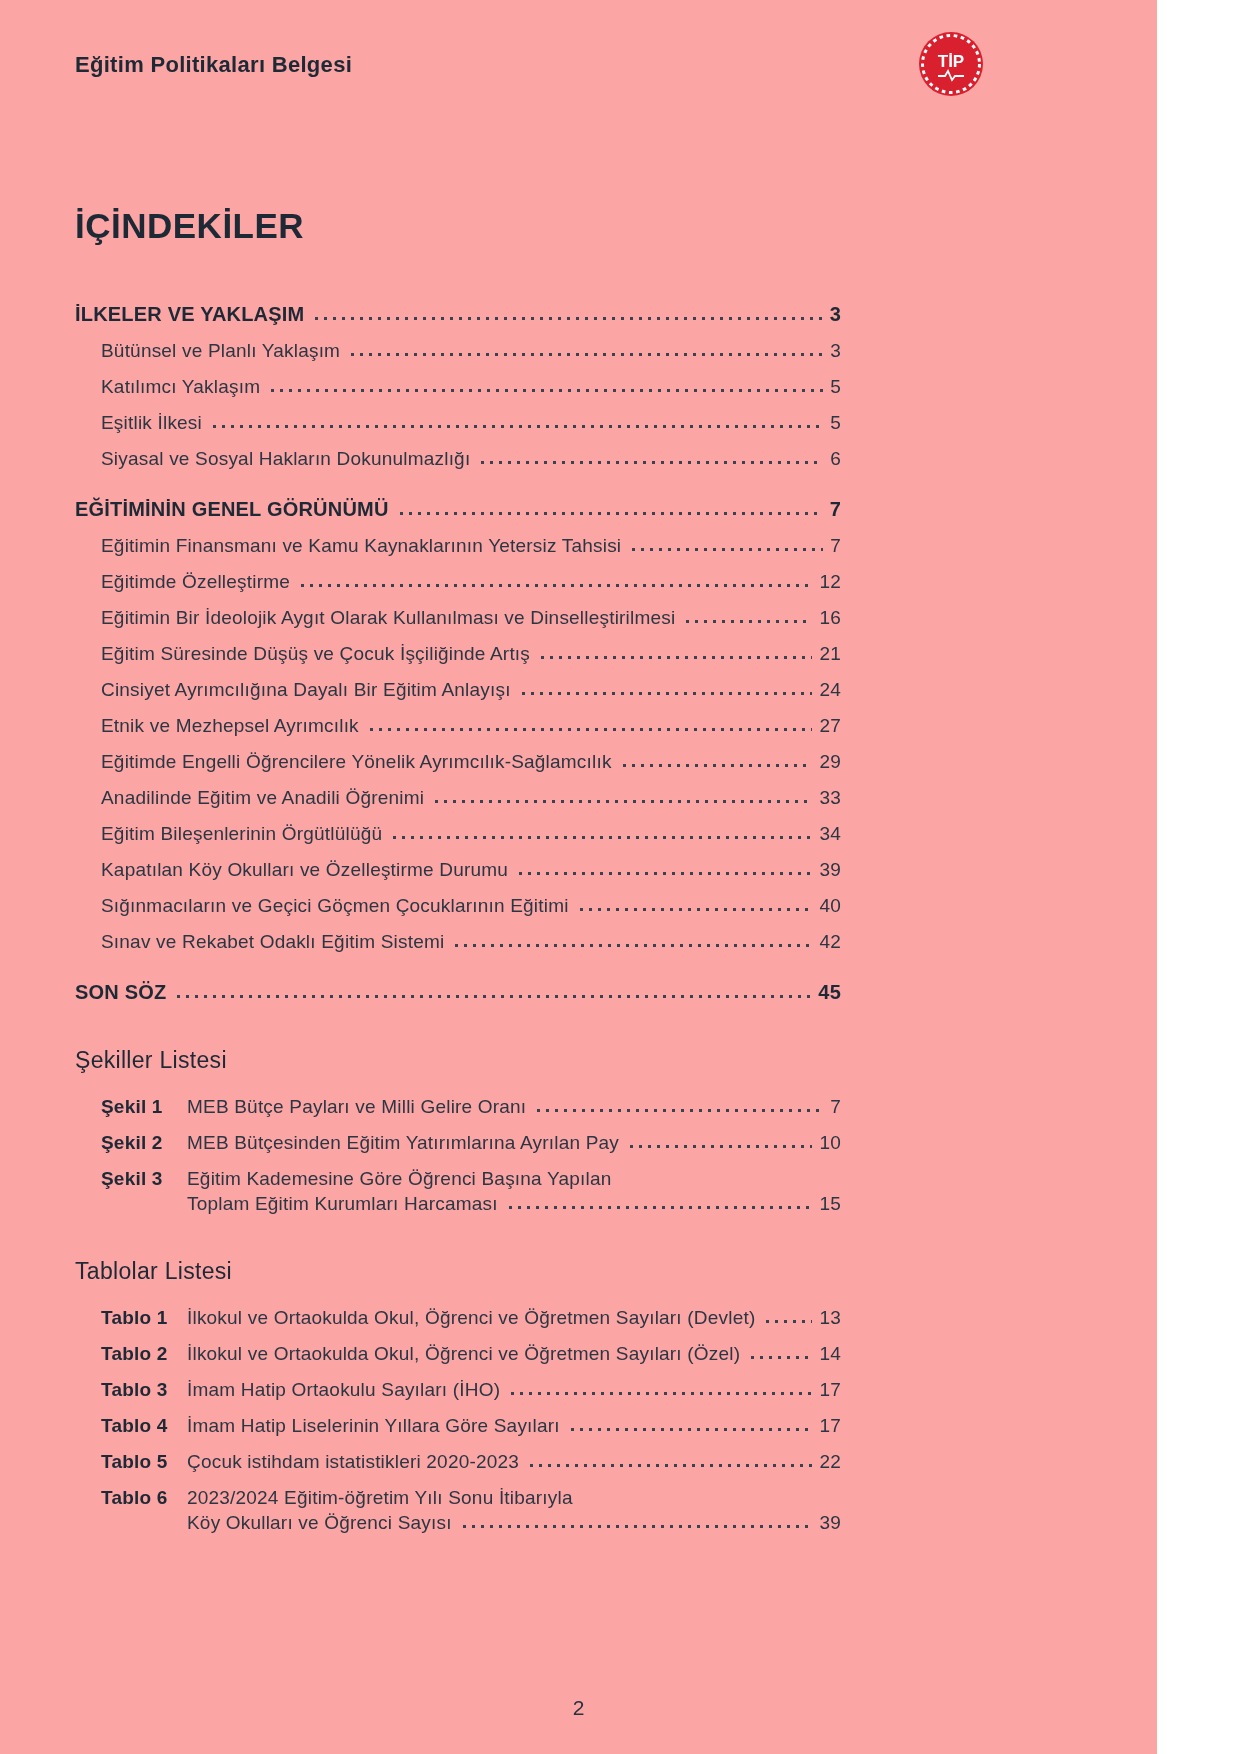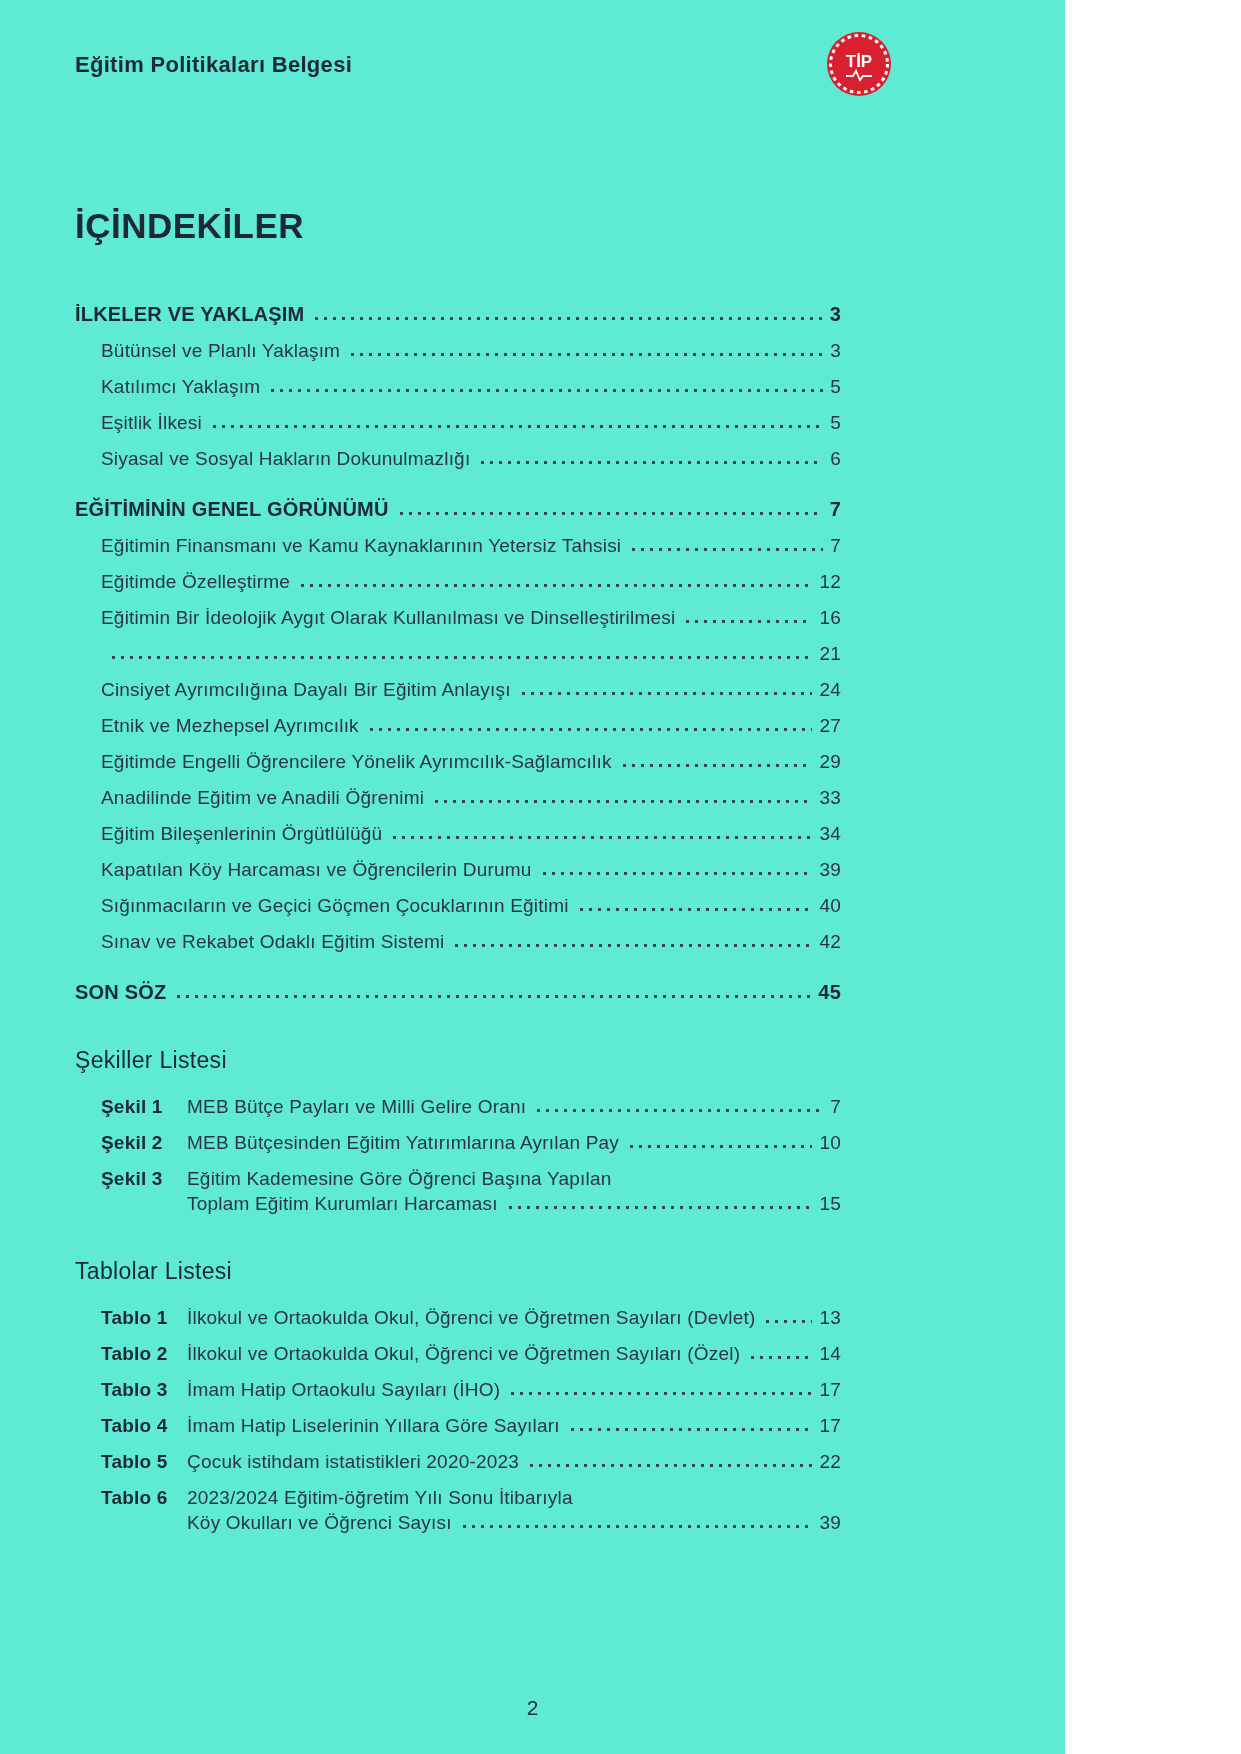--- a/index.html
+++ b/index.html
@@ -5,22 +5,22 @@
   * { margin:0; padding:0; box-sizing:border-box; }
   html, body { background:#ffffff; }
   body {
     width:1241px; height:1754px;
     font-family:"Liberation Sans","DejaVu Sans",sans-serif;
     color:#27323f;
     position:relative;
   }
   .page {
     position:relative;
-    width:1065px; height:1754px;
-    background:#5eead4;
+    width:1157px; height:1754px;
+    background:#fca5a5;
     overflow:hidden;
   }
 
   
   .doc-title {
     position:absolute; left:75px; top:52px;
     font-size:22px; font-weight:bold; letter-spacing:.3px;
     color:#1d2935;
   }
   .logo {
@@ -160,20 +160,21 @@
           <span class="toc-label">Eğitimde Özelleştirme</span>
           <span class="dots"></span>
           <span class="pg">12</span>
         </div>
         <div class="toc-row">
           <span class="toc-label">Eğitimin Bir İdeolojik Aygıt Olarak Kullanılması ve Dinselleştirilmesi</span>
           <span class="dots"></span>
           <span class="pg">16</span>
         </div>
         <div class="toc-row">
+          <span class="toc-label">Eğitim Süresinde Düşüş ve Çocuk İşçiliğinde Artış</span>
           <span class="dots"></span>
           <span class="pg">21</span>
         </div>
         <div class="toc-row">
           <span class="toc-label">Cinsiyet Ayrımcılığına Dayalı Bir Eğitim Anlayışı</span>
           <span class="dots"></span>
           <span class="pg">24</span>
         </div>
         <div class="toc-row">
           <span class="toc-label">Etnik ve Mezhepsel Ayrımcılık</span>
@@ -189,21 +190,21 @@
           <span class="toc-label">Anadilinde Eğitim ve Anadili Öğrenimi</span>
           <span class="dots"></span>
           <span class="pg">33</span>
         </div>
         <div class="toc-row">
           <span class="toc-label">Eğitim Bileşenlerinin Örgütlülüğü</span>
           <span class="dots"></span>
           <span class="pg">34</span>
         </div>
         <div class="toc-row">
-          <span class="toc-label">Kapatılan Köy Harcaması ve Öğrencilerin Durumu</span>
+          <span class="toc-label">Kapatılan Köy Okulları ve Özelleştirme Durumu</span>
           <span class="dots"></span>
           <span class="pg">39</span>
         </div>
         <div class="toc-row">
           <span class="toc-label">Sığınmacıların ve Geçici Göçmen Çocuklarının Eğitimi</span>
           <span class="dots"></span>
           <span class="pg">40</span>
         </div>
         <div class="toc-row">
           <span class="toc-label">Sınav ve Rekabet Odaklı Eğitim Sistemi</span>

